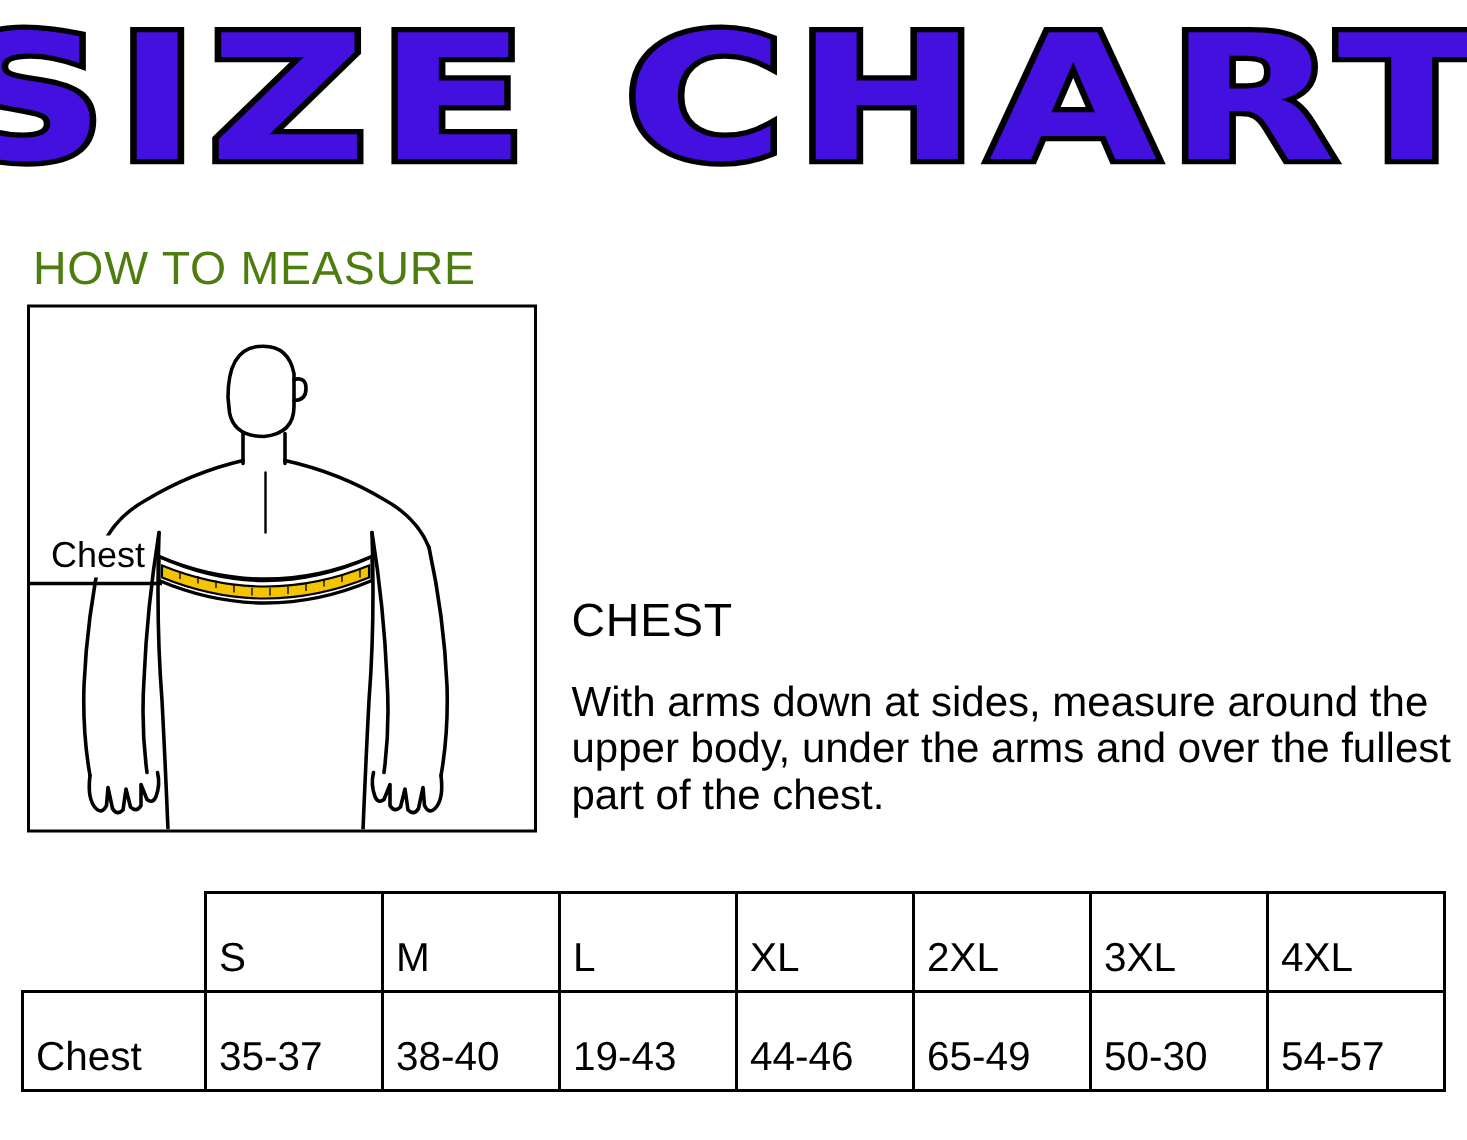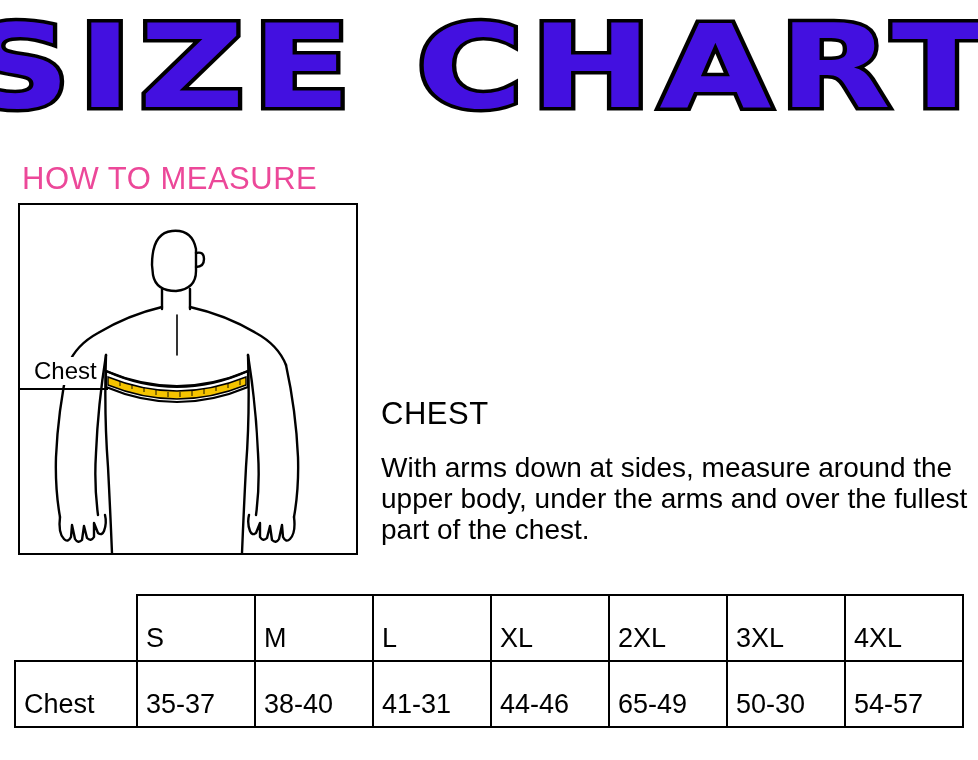--- a/index.html
+++ b/index.html
@@ -42,21 +42,21 @@
   }
 
   
   .how-heading {
     position: absolute;
     left: 22px;
     top: 161px;
     font-size: 31px;
     letter-spacing: 0.5px;
     font-family: "Liberation Sans", sans-serif;
-    color: #ec4899;
+    color: #4d7c0f;
   }
 
   
   .figure-box {
     position: absolute;
     left: 18px;
     top: 203px;
     width: 340px;
     height: 352px;
     border: 2px solid #000;
@@ -196,20 +196,20 @@
     <td class="col-size">L</td>
     <td class="col-size">XL</td>
     <td class="col-size">2XL</td>
     <td class="col-size">3XL</td>
     <td class="col-size">4XL</td>
   </tr>
   <tr>
     <td class="col-label">Chest</td>
     <td class="col-size">35-37</td>
     <td class="col-size">38-40</td>
-    <td class="col-size">41-31</td>
+    <td class="col-size">19-43</td>
     <td class="col-size">44-46</td>
     <td class="col-size">65-49</td>
     <td class="col-size">50-30</td>
     <td class="col-size">54-57</td>
   </tr>
 </tbody>
   </table>
 
 </body></html>

